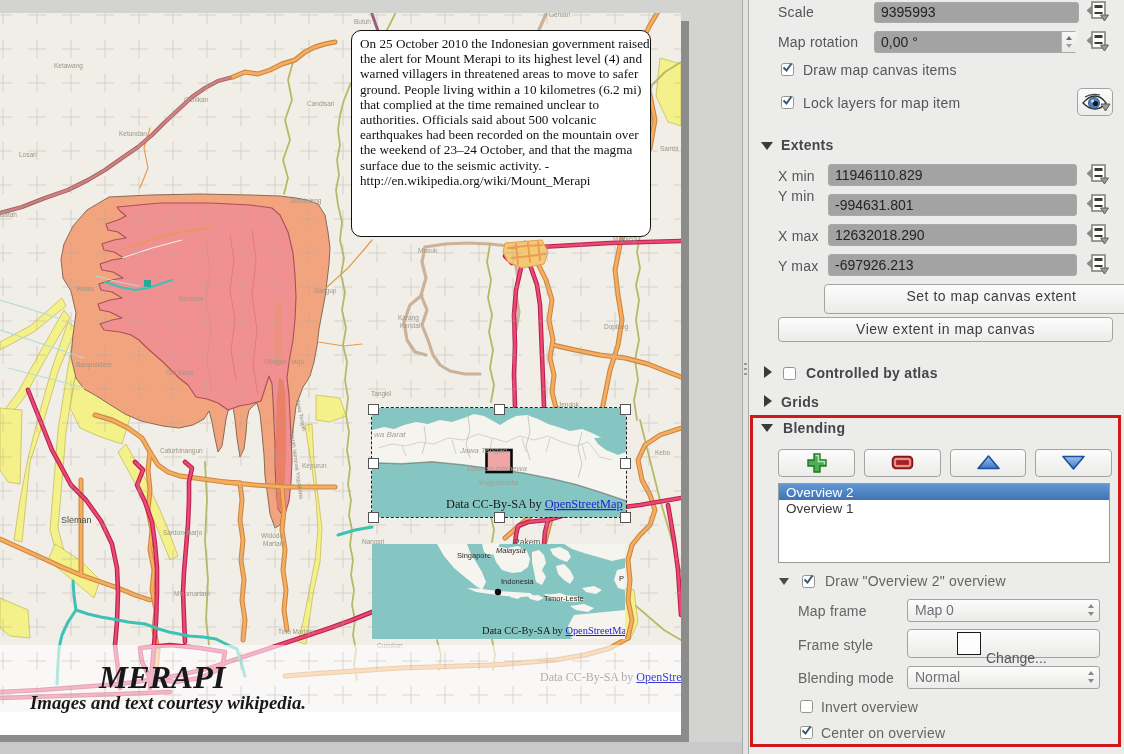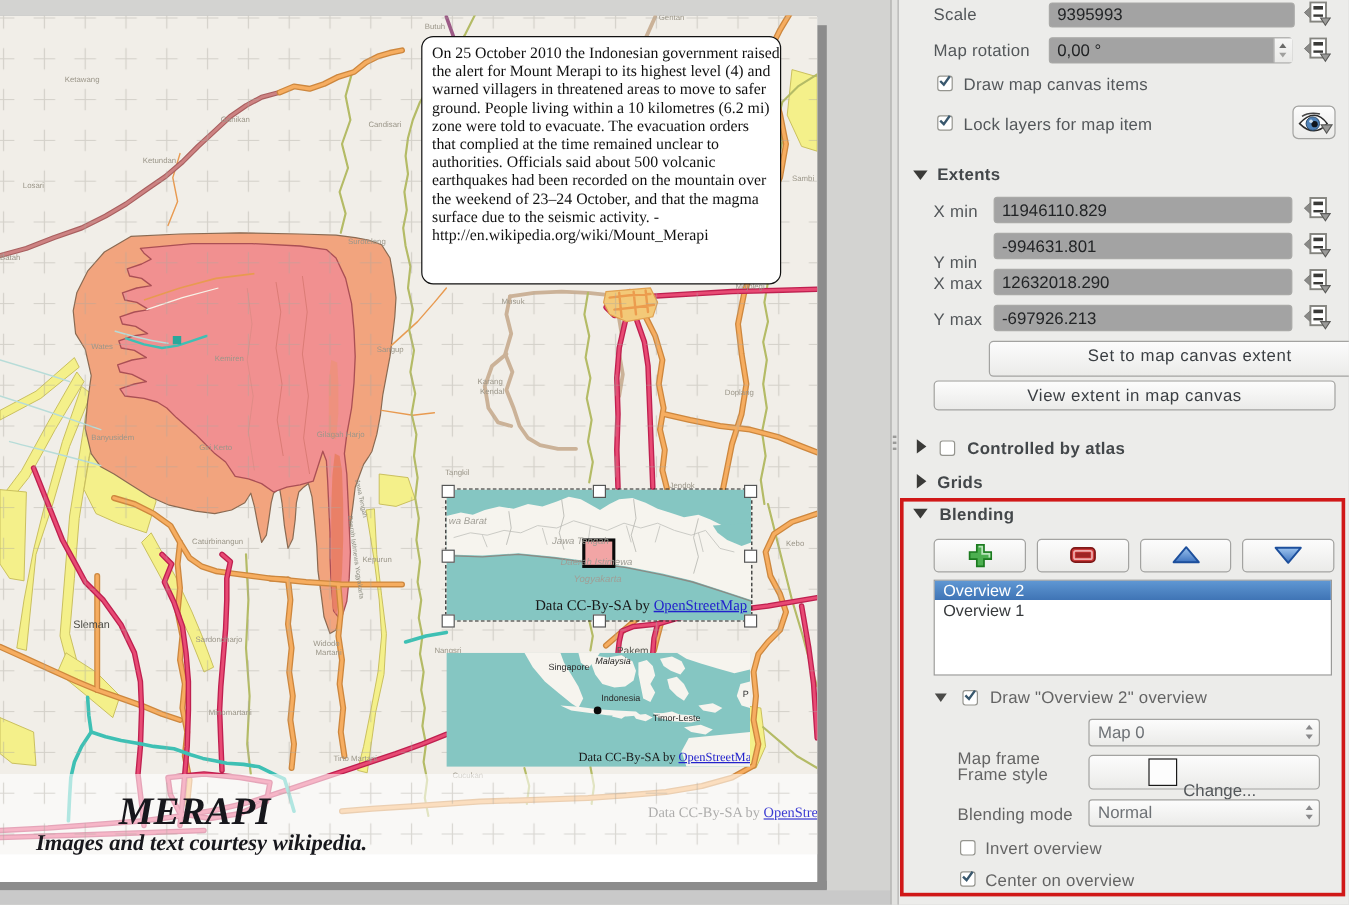--- a/index.html
+++ b/index.html
@@ -227,21 +227,20 @@
 <rect x="0" y="13" width="681" height="699" fill="url(#cr)" opacity="0.42"></rect>
 </svg>
 
 <div class="abs" style="left:540px;top:670px;width:141px;height:14px;overflow:hidden;font-family:'Liberation Serif',serif;font-size:12px;color:rgba(80,80,80,0.45);white-space:nowrap">Data CC-By-SA by <span style="color:rgba(30,30,205,0.88);text-decoration:underline">OpenStreetMap</span></div>
 
 <div class="abs" style="left:351px;top:30px;width:300px;height:207px;background:#fff;border:1.6px solid #111;border-radius:10px;box-sizing:border-box;font-family:'Liberation Serif',serif;font-size:13.2px;color:#111;padding:5px 0 0 8px;line-height:15.2px">
 <div>On 25 October 2010 the Indonesian government raised</div>
 <div>the alert for Mount Merapi to its highest level (4) and</div>
 <div>warned villagers in threatened areas to move to safer</div>
 <div>ground. People living within a 10 kilometres (6.2 mi)</div>
-<div>zone were told to evacuate. The evacuation orders</div>
 <div>that complied at the time remained unclear to</div>
 <div>authorities. Officials said about 500 volcanic</div>
 <div>earthquakes had been recorded on the mountain over</div>
 <div>the weekend of 23–24 October, and that the magma</div>
 <div>surface due to the seismic activity. -</div>
 <div>http://en.wikipedia.org/wiki/Mount_Merapi</div>
 </div>
 
 <svg class="abs" style="left:372px;top:408px" width="254" height="109" viewBox="0 0 254 109">
 <rect width="254" height="109" fill="#85c6c2"></rect>
@@ -375,21 +374,21 @@
 
 <div class="tri" style="left:761px;top:142px;border-left:6px solid transparent;border-right:6px solid transparent;border-top:8px solid #3a3a38"></div>
 <div class="lbl bold" style="left:781px;top:137px">Extents</div>
 
 <div class="lbl" style="left:778px;top:168px">X min</div>
 <div class="field" style="left:828px;top:164px;width:249px;height:22px;line-height:20px">11946110.829</div>
 <svg class="abs" style="left:1086px;top:164px" width="24" height="22">
       <use href="#ddi"></use>
     </svg>
 
-<div class="lbl" style="left:778px;top:210px">Y min</div>
+<div class="lbl" style="left:778px;top:188px">Y min</div>
 <div class="field" style="left:828px;top:194px;width:249px;height:22px;line-height:20px">-994631.801</div>
 <svg class="abs" style="left:1086px;top:194px" width="24" height="22">
       <use href="#ddi"></use>
     </svg>
 
 <div class="lbl" style="left:778px;top:228px">X max</div>
 <div class="field" style="left:828px;top:224px;width:249px;height:22px;line-height:20px">12632018.290</div>
 <svg class="abs" style="left:1086px;top:224px" width="24" height="22">
       <use href="#ddi"></use>
     </svg>
@@ -450,21 +449,21 @@
 <div class="abs" style="left:786px;top:485px;font-size:13.5px;color:#fff">Overview 2</div>
 <div class="abs" style="left:786px;top:501px;font-size:13.5px;color:#36393c">Overview 1</div>
 
 <div class="tri" style="left:779px;top:578px;border-left:5.5px solid transparent;border-right:5.5px solid transparent;border-top:7px solid #4a4a48"></div>
 <div class="cb" style="left:802px;top:575px"></div>
 <svg class="abs" style="left:802px;top:573px" width="13" height="13">
       <use href="#chk"></use>
     </svg>
 <div class="lbl gray" style="left:825px;top:573px">Draw "Overview 2" overview</div>
 
-<div class="lbl gray" style="left:798px;top:624px">Map frame</div>
+<div class="lbl gray" style="left:798px;top:603px">Map frame</div>
 <div class="btn" style="left:907px;top:599px;width:193px;height:23px;border-radius:3px"></div>
 <div class="abs" style="left:915px;top:602px;font-size:14px;color:#6e7276">Map 0</div>
 <div class="tri" style="left:1088px;top:604px;border-left:3.5px solid transparent;border-right:3.5px solid transparent;border-bottom:4.5px solid #88888a"></div>
 <div class="tri" style="left:1088px;top:612px;border-left:3.5px solid transparent;border-right:3.5px solid transparent;border-top:4.5px solid #88888a"></div>
 
 <div class="lbl gray" style="left:798px;top:637px">Frame style</div>
 <div class="btn" style="left:907px;top:629px;width:193px;height:29px"></div>
 <div class="abs" style="left:957px;top:632px;width:24px;height:23px;background:#fdfdfd;border:1.5px solid #1a1a1a;box-sizing:border-box"></div>
 <div class="abs" style="left:986px;top:650px;font-size:14px;color:#53575a">Change...</div>
 

